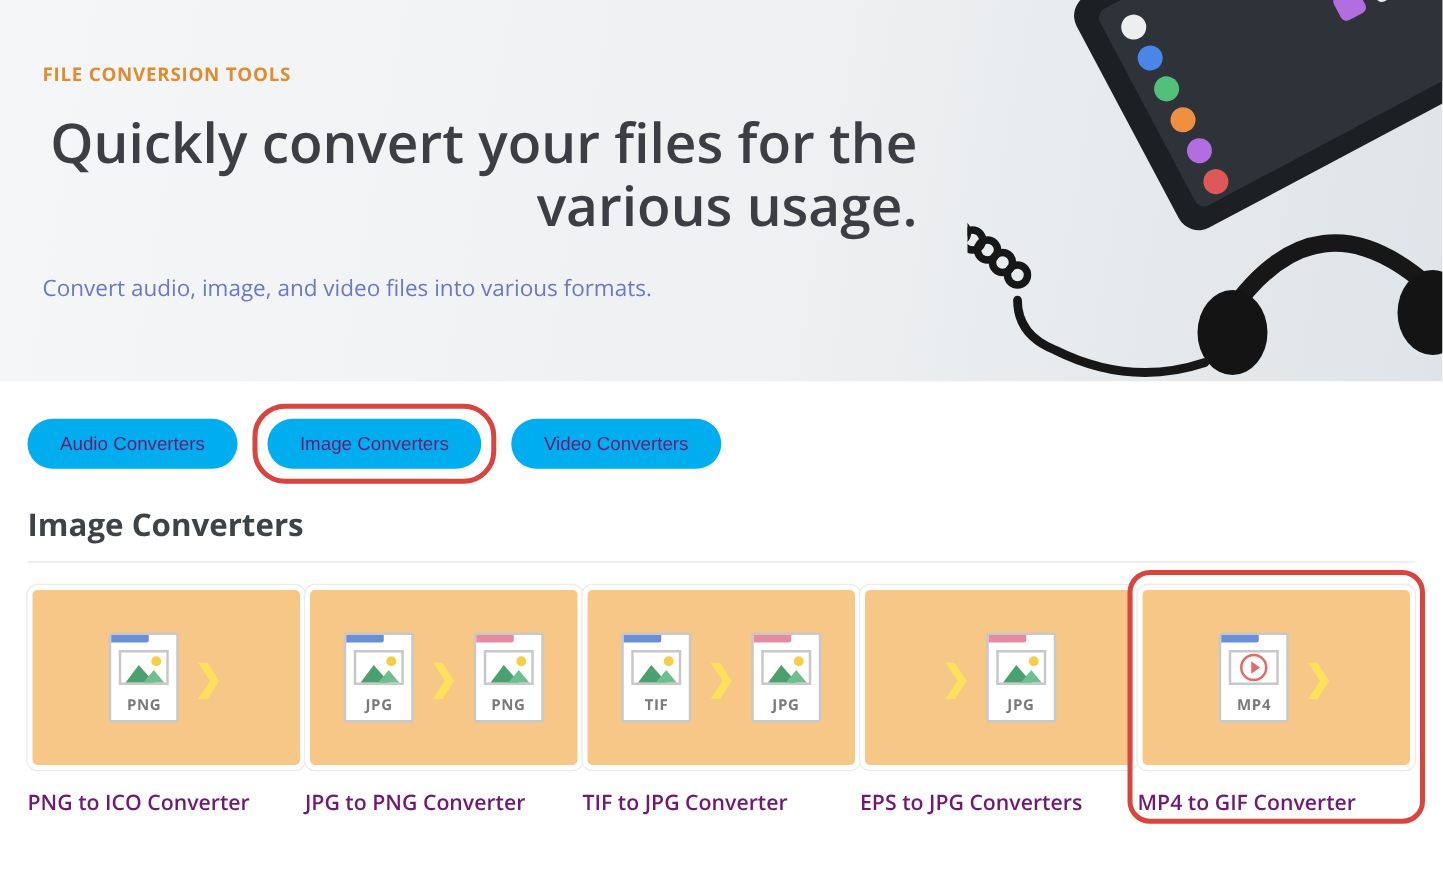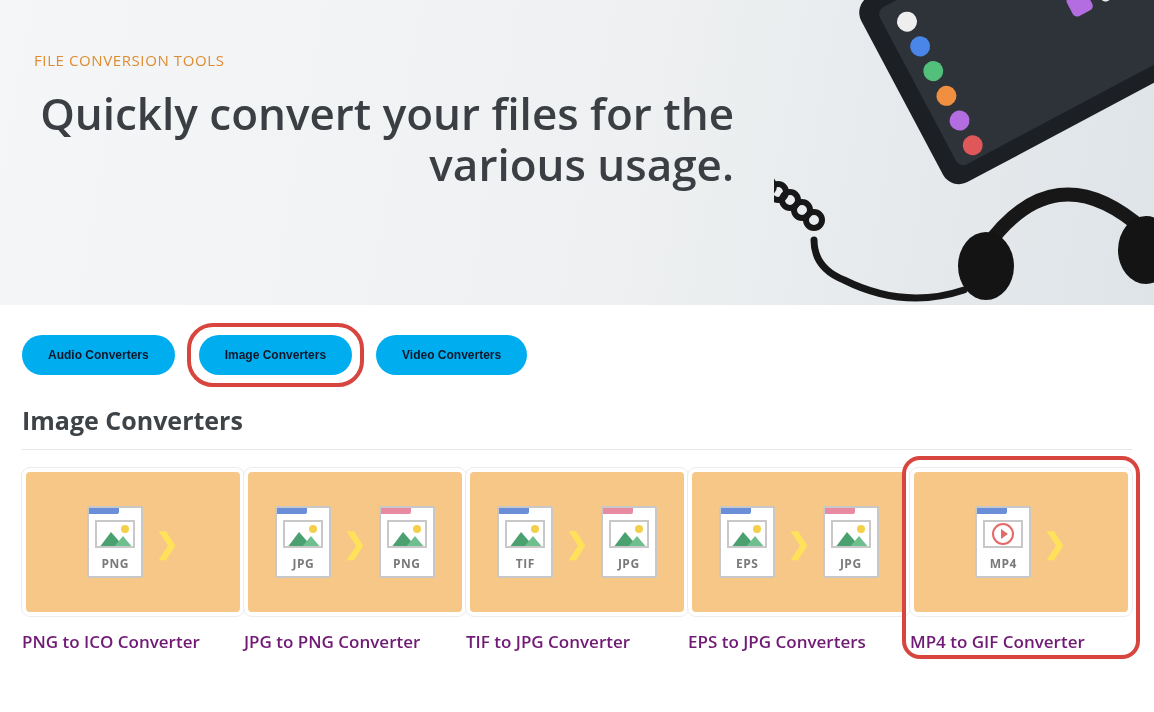--- a/index.html
+++ b/index.html
@@ -12,21 +12,21 @@
   .hero {
     position: relative;
     height: 305px;
     background: linear-gradient(100deg, #f5f6f7 0%, #eef0f1 55%, #dfe4e8 100%);
     overflow: hidden;
     padding: 50px 40px 30px 34px;
   }
   .eyebrow {
     color: #df8b2f;
     font-size: 15px;
-    font-weight: 400;
+    font-weight: 700;
     letter-spacing: 0.6px;
     margin-bottom: 18px;
   }
   .hero-title {
     color: #3b3f44;
     font-size: 44px;
     font-weight: 600;
     line-height: 1.15;
     max-width: 700px;
     text-align: right;
@@ -45,23 +45,23 @@
     pointer-events: none;
   }
   .tabs {
     display: flex;
     gap: 24px;
     padding: 30px 22px 20px 22px;
   }
   .tab-group { position: relative; }
   .tab {
     background: #00aef0;
-    color: #0f172a;
-    font-size: 12px;
-    font-weight: 700;
+    color: #701a75;
+    font-size: 15px;
+    font-weight: 400;
     border: none;
     border-radius: 22px;
     height: 40px;
     padding: 0 26px;
     cursor: pointer;
   }
   .highlight-ring {
     position: absolute;
     border: 4px solid #d8453e;
     border-radius: 26px;
@@ -188,20 +188,21 @@
     margin-top: 7px;
     letter-spacing: 0.5px;
   }
 </style>
 </head>
 <body>
 
 <div class="hero">
   <div class="eyebrow">FILE CONVERSION TOOLS</div>
   <h1 class="hero-title">Quickly convert your files for the various usage.</h1>
+  <p class="hero-sub">Convert audio, image, and video files into various formats.</p>
 
   <svg class="hero-decor" viewBox="0 0 420 420">
     <g transform="rotate(-28 210 120)">
       <rect x="120" y="10" width="300" height="210" rx="18" fill="#1c2024"></rect>
       <rect x="138" y="26" width="264" height="178" rx="8" fill="#2e333a"></rect>
 
       <g>
         <circle cx="160" cy="50" r="10" fill="#eee"></circle>
         <circle cx="160" cy="78" r="10" fill="#4a86e8"></circle>
         <circle cx="160" cy="106" r="10" fill="#52c07a"></circle>
@@ -325,29 +326,20 @@
           <div class="ext">JPG</div>
         </div>
       </div>
       <div class="card-label">TIF to JPG Converter</div>
     </a>
   </div>
 
   <div class="card-wrap">
     <a class="card">
       <div class="card-visual">
-        <div class="file">
-          <div class="tab-bar tab-blue"></div>
-          <div class="thumb">
-              <div class="sun"></div>
-              <div class="mtn"></div>
-              <div class="mtn2"></div>
-            </div>
-          <div class="ext">EPS</div>
-        </div>
         <div class="arrow">❯</div>
         <div class="file">
           <div class="tab-bar tab-pink"></div>
           <div class="thumb">
               <div class="sun"></div>
               <div class="mtn"></div>
               <div class="mtn2"></div>
             </div>
           <div class="ext">JPG</div>
         </div>

